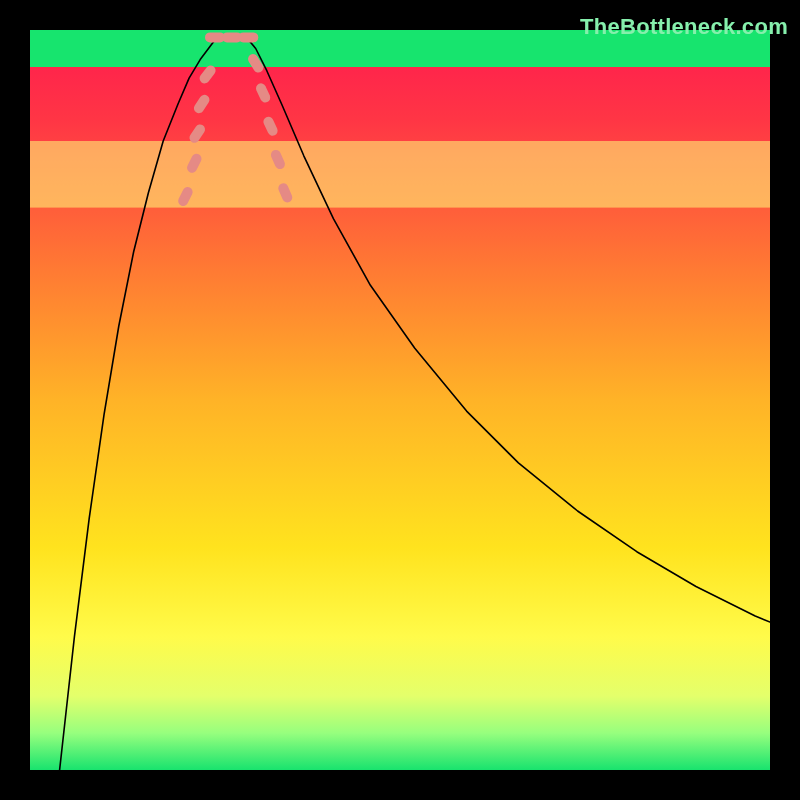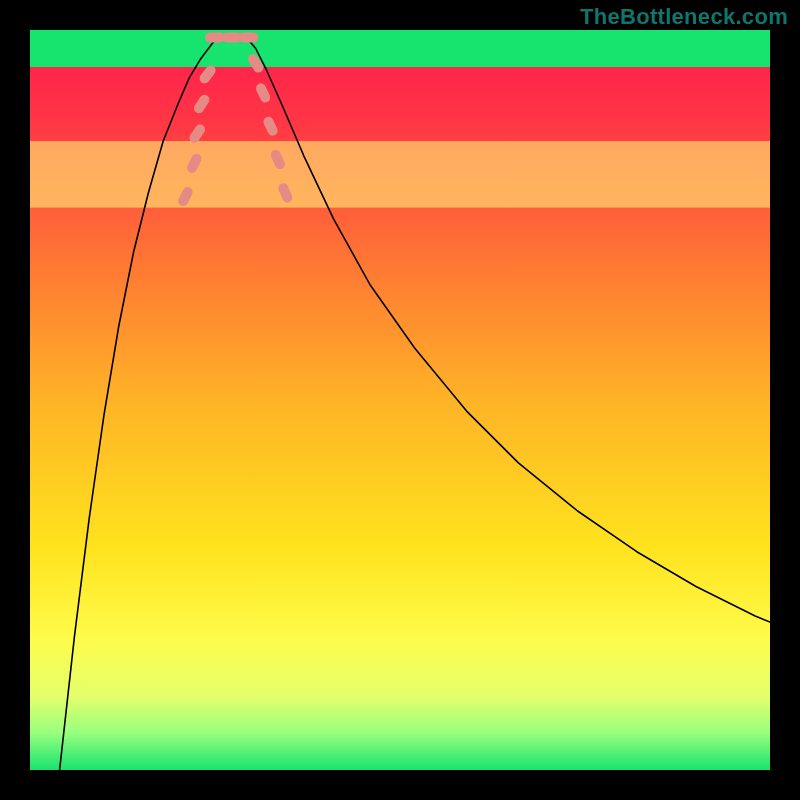--- a/index.html
+++ b/index.html
@@ -11,25 +11,25 @@
     overflow: hidden;
   }
   .outer {
     position: relative;
     width: 800px;
     height: 800px;
     background: #000;
   }
   .watermark {
     position: absolute;
-    top: 4px;
+    top: 14px;
     right: 12px;
     font-family: Arial, Helvetica, sans-serif;
     font-size: 22px;
-    color: #0f766e;
+    color: #86efac;
     letter-spacing: 0.3px;
     font-weight: 600;
     z-index: 5;
   }
   .plot-wrap {
     position: absolute;
     left: 30px;
     top: 30px;
     width: 740px;
     height: 740px;

